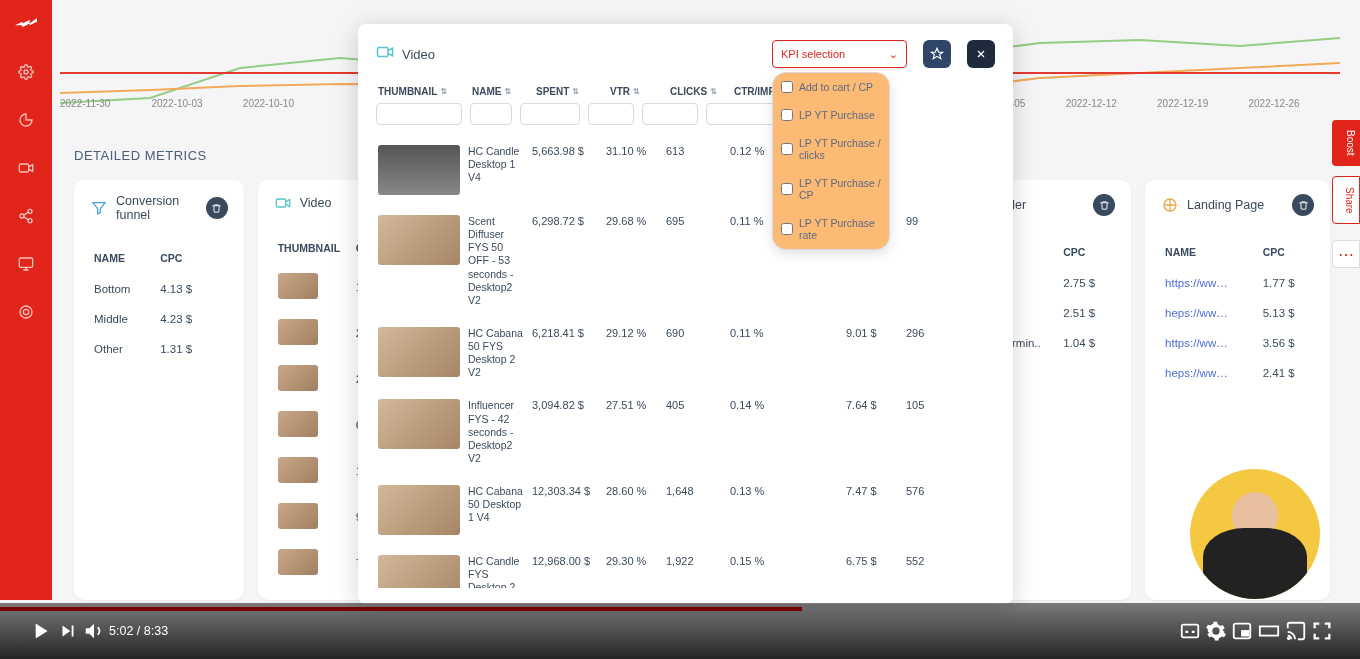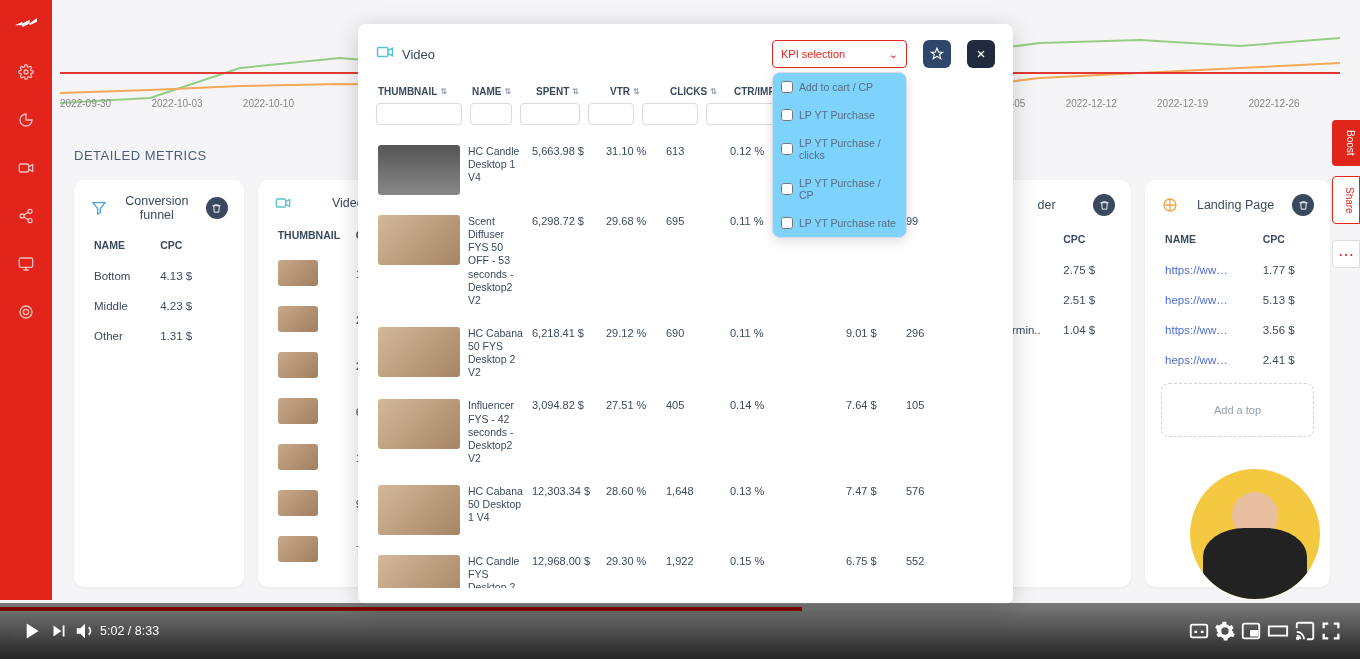--- a/index.html
+++ b/index.html
@@ -15,21 +15,21 @@
 .bg-chart svg { width: 100%; height: 100%; }
 .x-labels { position: absolute; left: 60px; right: 20px; top: 98px; display:flex; font-size: 10px; color:#888; }
 .x-labels span { flex:1; text-align:left; }
 
 
 .section-title { position: absolute; left: 74px; top: 148px; font-size: 13px; color: #4a5d7a; letter-spacing: 0.5px; }
 
 
 .cards { position: absolute; left: 74px; top: 180px; right: 30px; display: flex; gap: 14px; }
 .card { background: #fff; border-radius: 10px; padding: 14px 16px; box-shadow: 0 1px 3px rgba(0,0,0,0.06); flex:1; min-width: 0; }
-.card-header { display:flex; align-items:center; gap:8px; margin-bottom: 11px; text-align: center; }
+.card-header { display:flex; align-items:center; gap:8px; margin-bottom: 24px; }
 .card-header .ic { width:18px; height:18px; display:inline-flex; align-items:center; justify-content:center; color:#4aa3df; }
 .card-header .ttl { font-size:12.5px; color:#3a4a5e; font-weight:500; flex:1; }
 .card-header .trash { width:22px; height:22px; background:#3a4a5e; border-radius:50%; display:flex; align-items:center; justify-content:center; cursor:pointer; }
 .card table { width:100%; border-collapse: collapse; }
 .card th { font-size:10.5px; color:#3a4a5e; font-weight:700; text-align:left; padding: 6px 4px 10px; }
 .card td { font-size:11.5px; color:#3a4a5e; padding: 9px 4px; }
 .card td.link { color:#4f6dd4; }
 .thumb-mini { width:40px; height:26px; background:linear-gradient(135deg,#c8a888,#a08060); border-radius:3px; display:inline-block; }
 .add-top { text-align:center; color:#95a0b3; font-size:11px; padding:20px 0; border:1.5px dashed #ccd3df; border-radius:8px; margin-top:8px; cursor:pointer; }
 
@@ -43,40 +43,40 @@
 .modal { position:absolute; left:358px; top:24px; width:655px; height:580px; background:#fff; border-radius:8px; box-shadow:0 4px 24px rgba(0,0,0,0.18); padding:16px 18px; display:flex; flex-direction:column; }
 .modal-head { display:flex; align-items:center; gap:8px; margin-bottom:18px; }
 .modal-head .ic { color:#57c4c9; }
 .modal-head .ttl { font-size:13px; color:#3a4a5e; flex:1; }
 .kpi-wrap { position:relative; display:flex; gap:16px; align-items:center; }
 .kpi-select { width:135px; height:28px; border:1.5px solid #e1251b; border-radius:4px; padding:0 8px; font-size:11px; color:#e1251b; display:flex; align-items:center; justify-content:space-between; cursor:pointer; }
 .icon-btn { width:28px; height:28px; border-radius:6px; display:flex; align-items:center; justify-content:center; cursor:pointer; }
 .icon-btn.blue { background:#2f4668; color:#fff; }
 .icon-btn.dark { background:#1f2a3f; color:#fff; }
 
-.kpi-dropdown { position:absolute; top:32px; left:0; width:135px; background:#7dd3fc; border:1px solid #d5dae3; border-radius:8px; box-shadow:0 4px 12px rgba(0,0,0,0.12); z-index:10; max-height:190px; overflow:auto; }
+.kpi-dropdown { position:absolute; top:32px; left:0; width:118px; background:#fdba74; border:1px solid #d5dae3; border-radius:14px; box-shadow:0 4px 12px rgba(0,0,0,0.12); z-index:10; max-height:190px; overflow:auto; }
 .kpi-dropdown .opt { display:flex; align-items:center; gap:6px; padding:8px 8px; font-size:10.5px; color:#5a6b82; cursor:pointer; }
 .kpi-dropdown .opt input { width:12px; height:12px; }
 
 .modal-table-head { display:flex; gap:8px; font-size:10px; color:#3a4a5e; font-weight:700; padding:0 2px 6px; }
 .modal-table-head .col { display:flex; align-items:center; gap:3px; }
 .col-thumb{width:86px;} .col-name{width:56px;} .col-spent{width:66px;} .col-vtr{width:52px;} .col-clicks{width:56px;} .col-ctr{width:96px;}
 .filter-row { display:flex; gap:8px; margin-bottom:10px; }
 .filter-row input { height:22px; border:1px solid #d5dae3; border-radius:4px; font-size:10px; padding:0 4px; }
 
 .modal-body { flex:1; overflow:auto; }
 .row { display:flex; gap:8px; align-items:flex-start; padding:10px 2px; font-size:11px; color:#3a4a5e; }
 .row .thumb { width:82px; height:50px; background:linear-gradient(135deg,#d4b89a,#a58565); border-radius:3px; flex-shrink:0; }
 .row .name { width:56px; font-size:10.5px; line-height:1.25; }
 .row .spent{width:66px;} .row .vtr{width:52px;} .row .clicks{width:56px;} .row .ctr{width:108px;} .row .cpc{width:52px;} .row .extra{width:44px;}
 
 .sort-ic { font-size:8px; color:#9ca8ba; }
 
 
-.video-bar { position:absolute; left:0; right:0; bottom:0; height:56px; background:linear-gradient(to top, rgba(0,0,0,0.85), rgba(0,0,0,0.5)); display:flex; align-items:center; padding:0 18px; gap:4px; color:#fff; }
+.video-bar { position:absolute; left:0; right:0; bottom:0; height:56px; background:linear-gradient(to top, rgba(0,0,0,0.85), rgba(0,0,0,0.5)); display:flex; align-items:center; padding:0 27px; gap:4px; color:#fff; }
 .progress { position:absolute; left:0; right:0; bottom:48px; height:4px; background:rgba(255,255,255,0.25); }
 .progress .fill { height:100%; width:59%; background:#ff0000; }
 .video-bar .vbtn { cursor:pointer; display:flex; align-items:center; }
 .video-bar .time { font-size:12.5px; }
 .video-bar .spacer { flex:1; }
 .en-label { position:absolute; left:12px; bottom:14px; color:#fff; font-size:12px; opacity:0.9; }
 
 
 .presenter { position:absolute; right:40px; bottom:60px; width:130px; height:130px; border-radius:50%; background:#f5c842; overflow:hidden; }
 .presenter .body { position:absolute; bottom:0; left:10%; width:80%; height:55%; background:#222; border-radius:40% 40% 0 0; }
@@ -132,21 +132,21 @@
 </div>
 
 <div class="bg-chart">
 <svg viewBox="0 0 1280 100" preserveAspectRatio="none">
   <polyline points="0,85 90,80 180,50 280,40 380,48 480,42 580,55 680,40 780,30 880,38 980,25 1080,22 1180,28 1280,20" fill="none" stroke="#8cc97a" stroke-width="2"></polyline>
   <polyline points="0,75 90,72 180,68 280,66 380,67 480,65 580,64 680,63 780,70 880,72 980,60 1080,55 1180,50 1280,45" fill="none" stroke="#f2a14a" stroke-width="2"></polyline>
   <polyline points="0,55 90,55 180,55 280,55 380,55 480,55 580,55 680,55 780,55 880,55 980,55 1080,55 1180,55 1280,55" fill="none" stroke="#e1251b" stroke-width="2"></polyline>
 </svg>
 </div>
 <div class="x-labels">
-  <span>2022-09-30</span>
+  <span>2022-11-30</span>
     <span>2022-10-03</span>
     <span>2022-10-10</span>
   <span></span>
     <span></span>
     <span></span>
     <span></span>
     <span></span>
     <span></span>
     <span></span>
   <span>2022-12-05</span>
@@ -309,21 +309,20 @@
       <tr>
             <td class="link">https://ww…</td>
             <td>3.56 $</td>
           </tr>
       <tr>
             <td class="link">heps://ww…</td>
             <td>2.41 $</td>
           </tr>
     </tbody>
       </table>
-    <div class="add-top">Add a top</div>
   </div>
 </div>
 
 <div class="float-right">
   <div class="float-btn">Boost</div>
   <div class="float-btn white">Share</div>
   <div class="float-square">
       <span style="color:#e1251b">⋯</span>
     </div>
 </div>

